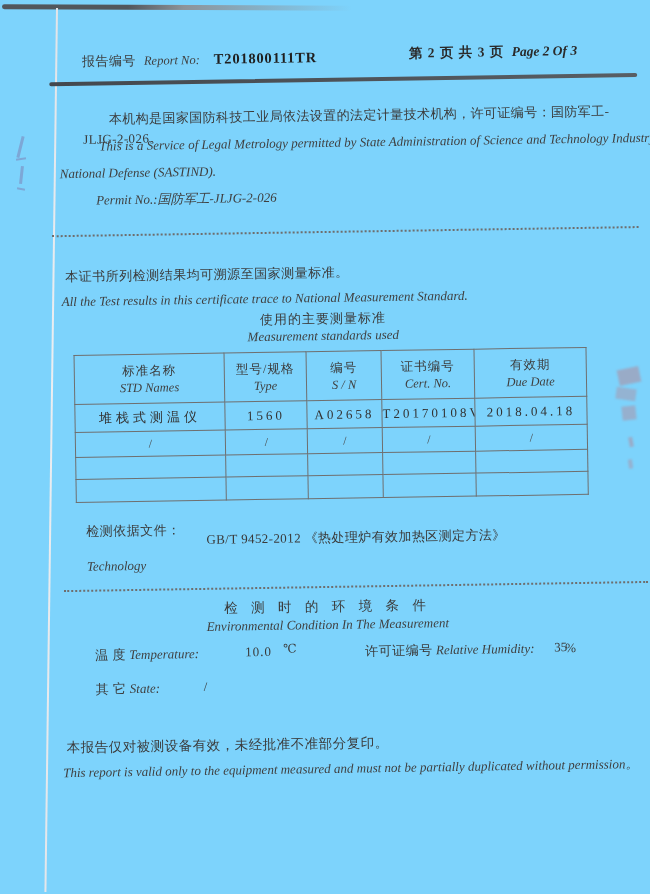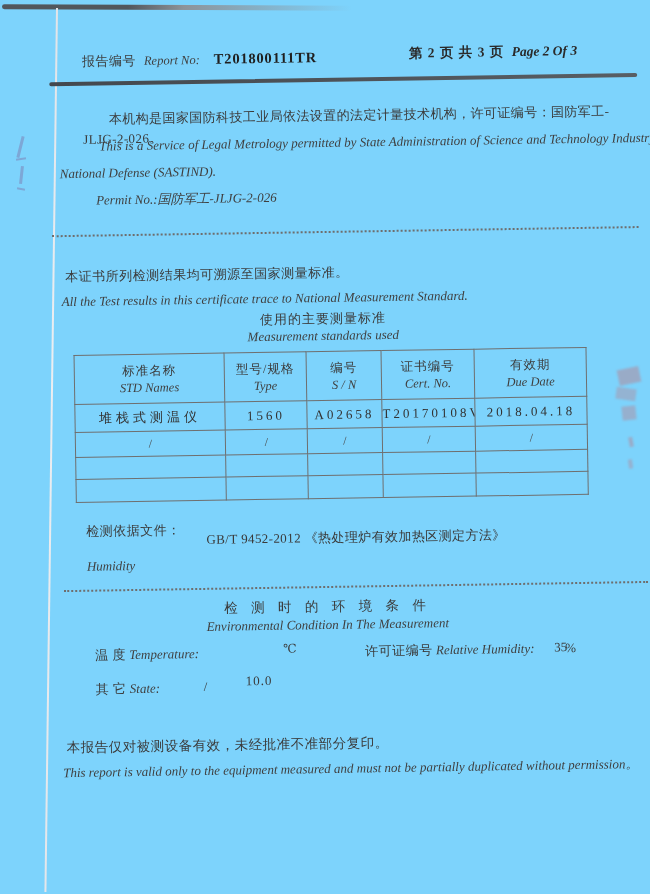--- a/index.html
+++ b/index.html
@@ -74,21 +74,21 @@
   .cell-slash{font-size:12px;color:#4a4a4a;}
 
   .ref-label{left:85px;top:519px;}
   .ref-value{left:205px;top:529px;font-size:13px;letter-spacing:.4px;}
   .ref-en{left:85px;top:555px;}
 
   .env-title-zh{top:598px;font-size:13.5px;letter-spacing:5px;}
   .env-title-en{top:617px;}
   .env-run{font-size:13px;}
   .t-label{left:92px;top:643px;}
-  .t-value{left:242px;top:672px;letter-spacing:1px;}
+  .t-value{left:242px;top:643px;letter-spacing:1px;}
   .t-unit{left:280px;top:641px;font-size:12px;}
   .h-label{left:362px;top:643px;}
   .h-value{left:551px;top:643px;}
   .h-unit{left:562px;top:644px;}
   .o-label{left:92px;top:677px;}
   .o-value{left:200px;top:677px;}
 
   .footer-zh{left:62px;top:735px;font-size:13.5px;letter-spacing:.5px;}
   .footer-en{left:58px;top:760px;font-size:13px;}
 </style>
@@ -195,21 +195,21 @@
           <td></td>
           <td></td>
           <td></td>
           <td></td>
         </tr>
       </tbody>
     </table>
 
     <div class="abs ref-label zh">检测依据文件：</div>
     <div class="abs ref-value">GB/T 9452-2012 《热处理炉有效加热区测定方法》</div>
-    <div class="abs ref-en en-italic">Humidity</div>
+    <div class="abs ref-en en-italic">Technology</div>
     <div class="abs dotted dotted-2"></div>
 
     <div class="abs center env-title-zh zh">检 测 时 的 环 境 条 件</div>
     <div class="abs center env-title-en en-italic">Environmental Condition In The Measurement</div>
 
     <div class="abs t-label env-run">
       <span class="zh">温  度</span>
       <span class="en-italic">Temperature:</span>
     </div>
     <div class="abs t-value env-run">10.0</div>

